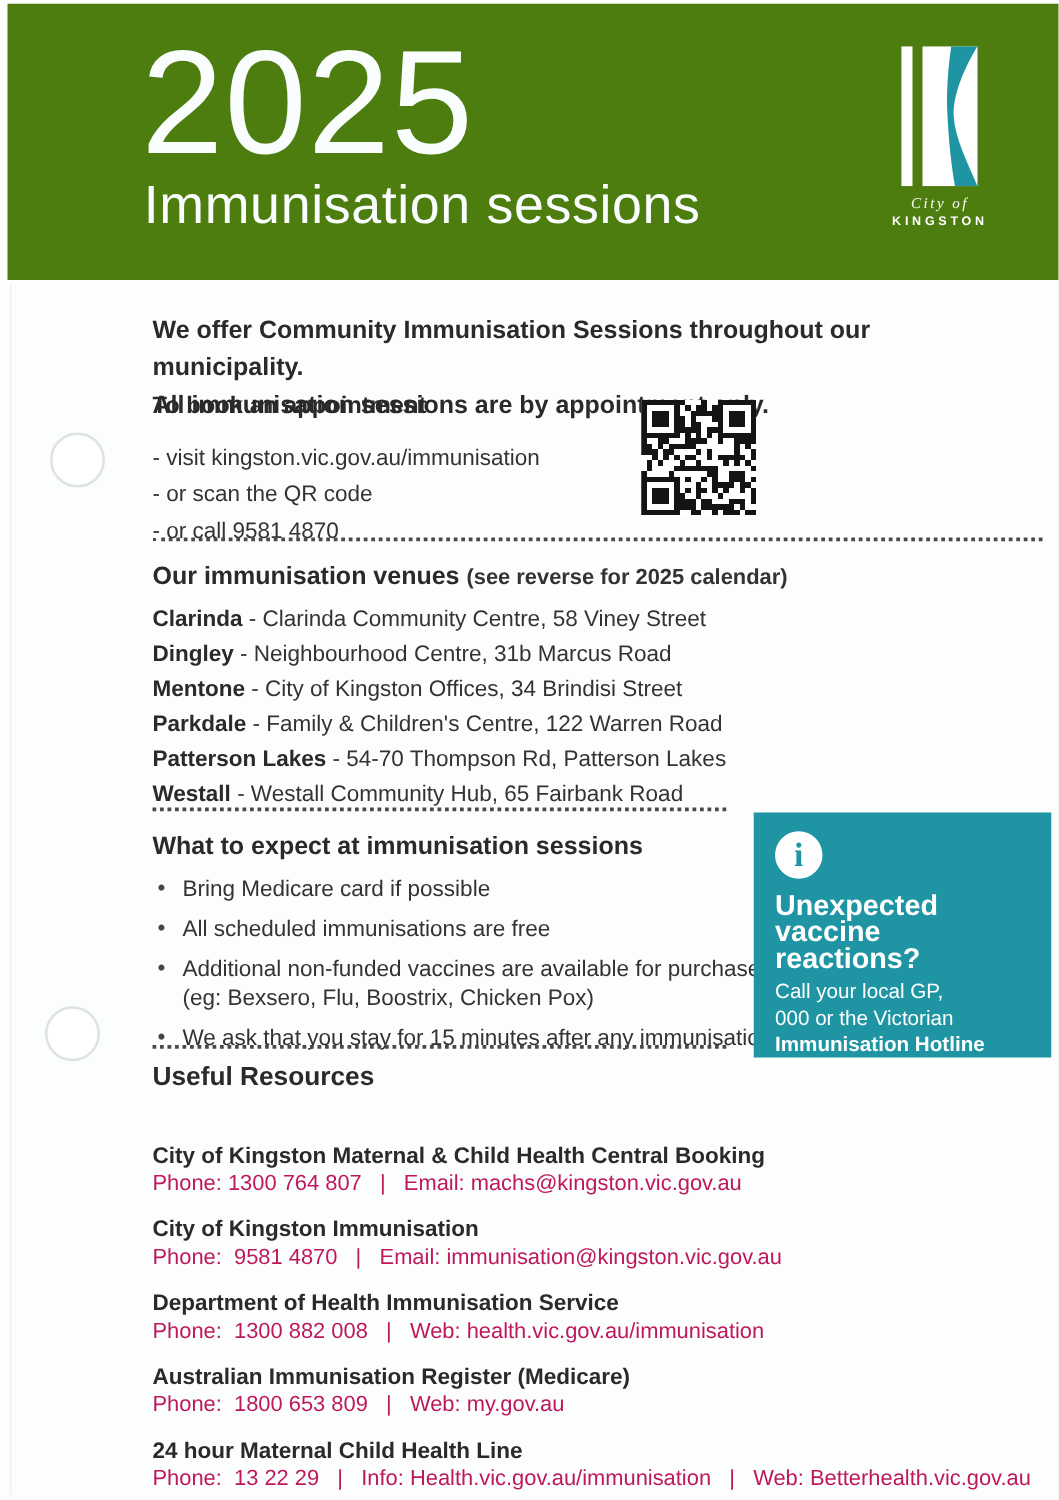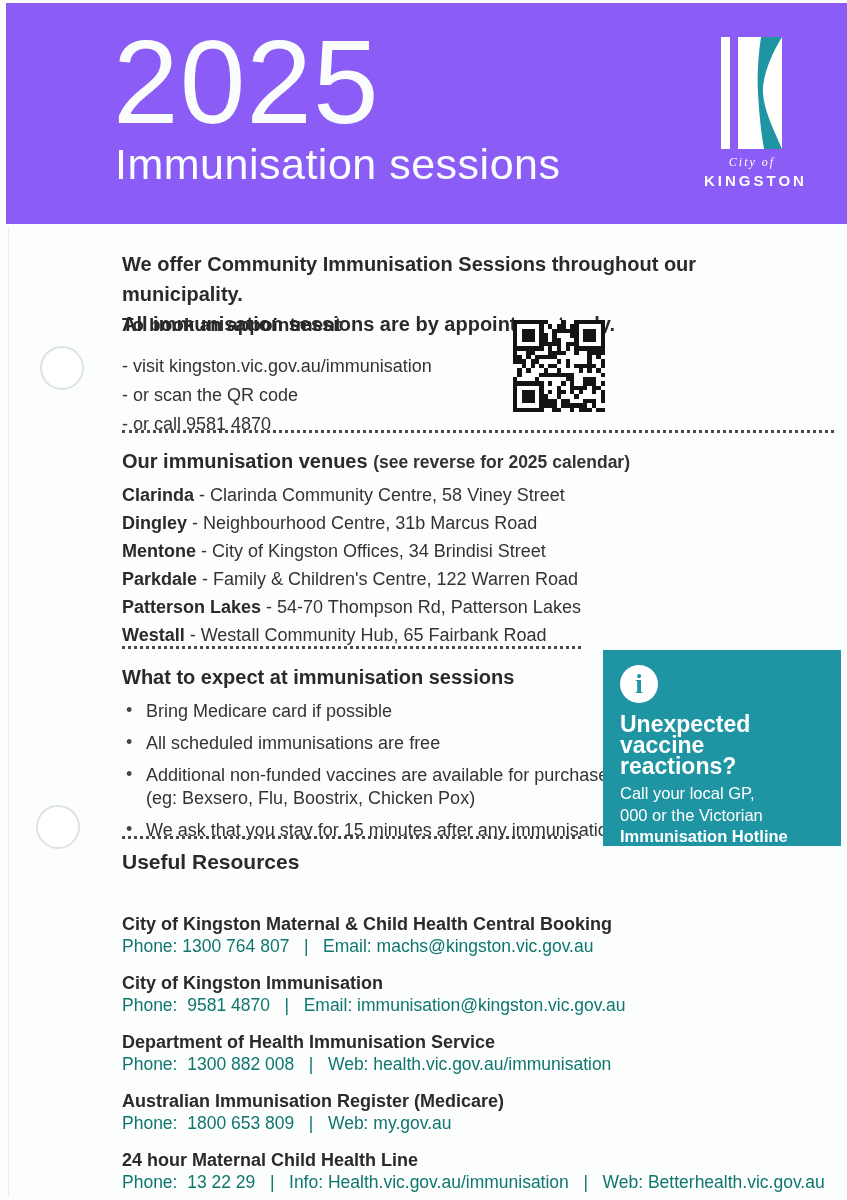--- a/index.html
+++ b/index.html
@@ -5,42 +5,42 @@
   * { margin:0; padding:0; box-sizing:border-box; }
   html,body { background:#e9e9e9; }
   body { font-family:"Liberation Sans","DejaVu Sans",sans-serif; }
   .page {
     position:relative; width:847px; height:1200px; margin:0 auto;
     background:#fcfdfd; overflow:hidden; color:#262626;
   }
   
   .banner {
     position:absolute; left:6px; top:3px; right:0; height:221px;
-    background:#8b5cf6;
+    background:#4d7c0f;
   }
   .banner-year {
     position:absolute; left:107px; top:20px;
     font-size:118px; line-height:1.0; font-weight:300;
     color:#fafdfd; letter-spacing:1px;
   }
   .banner-subtitle {
     position:absolute; left:109px; top:138px;
     font-size:43px; line-height:1.1; font-weight:300;
     color:#fafdfd; letter-spacing:0.5px;
   }
   .logo {
     position:absolute; right:47px; top:34px; width:96px; text-align:center;
   }
   .logo svg { display:block; margin:0 auto; }
   .logo-cityof {
     margin-top:6px; font-family:"Liberation Serif","DejaVu Serif",serif;
     font-style:italic; font-size:12px; color:#ffffff; letter-spacing:2px;
   }
   .logo-name {
-    margin-top:2px; font-size:15px; font-weight:bold; color:#ffffff;
+    margin-top:2px; font-size:10px; font-weight:bold; color:#ffffff;
     letter-spacing:3px;
   }
   
   .scan-line { position:absolute; left:8px; top:228px; width:1px; height:968px; background:#eceef0; }
   .hole { position:absolute; width:44px; height:44px; border-radius:50%;
           border:2px solid #dde2e5; background:#ffffff; }
   .hole-1 { left:40px; top:346px; }
   .hole-2 { left:36px; top:805px; }
   
   .intro {
@@ -88,21 +88,21 @@
   }
   .rx-heading { margin-top:11px; font-size:23px; font-weight:bold; line-height:21px; }
   .rx-body { margin-top:6px; font-size:16.5px; line-height:21.5px; }
   .rx-body .bold-line { font-weight:bold; }
   
   .resources { position:absolute; left:122px; top:850px; width:710px; }
   .resources-heading { font-size:21px; font-weight:bold; color:#2a2a2a; }
   .resource-items { margin-top:39px; }
   .res-item { margin-bottom:15px; }
   .res-title { font-size:18px; font-weight:bold; line-height:22px; color:#2a2a2a; }
-  .res-detail { font-size:17.5px; line-height:22px; color:#0f766e; white-space:pre-wrap; }
+  .res-detail { font-size:17.5px; line-height:22px; color:#be185d; white-space:pre-wrap; }
 </style>
 </head>
 <body>
 
 <div class="page">
 
   <div class="banner">
     <div class="banner-year">2025</div>
     <div class="banner-subtitle">Immunisation sessions</div>
     <div class="logo">

